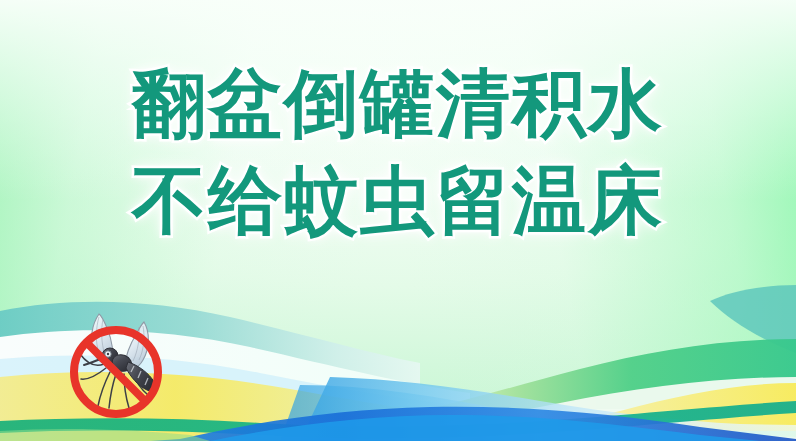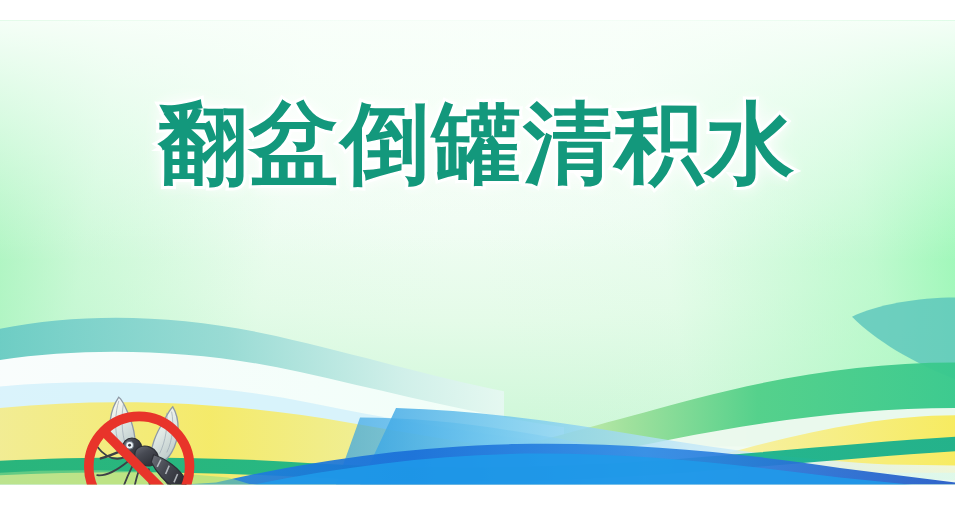--- a/index.html
+++ b/index.html
@@ -5,25 +5,24 @@
 <style>
   html, body {
     margin: 0;
     padding: 0;
     background: #ffffff;
   }
 
   #poster {
     position: relative;
     width: 796px;
-    height: 387px;
+    height: 441px;
     overflow: hidden;
     font-family: "DejaVu Sans", "Liberation Sans", sans-serif;
     background: #eafbee;
-    margin-top: 17px;
   }
 
   
   .bg-base {
     position: absolute;
     inset: 0;
     background:
       radial-gradient(ellipse 120% 90% at 50% 18%,
         #f4fff6 0%,
         #f0fdf3 28%,
@@ -190,20 +189,21 @@
       <path d="M180,158 C260,140 340,128 430,126 C530,124 620,134 700,146 L796,158 L796,160 L150,160 Z" fill="url(#gBlueDeep)" opacity="0.92"></path>
 
       <path d="M210,160 C290,144 370,134 450,134 C540,134 620,144 700,154 L760,160 Z" fill="#1f9bea" opacity="0.85"></path>
 
       <path d="M0,150 C60,146 130,148 190,154 L210,160 L0,160 Z" fill="#8fdc8a" opacity="0.55"></path>
     </svg>
   </div>
 
   <div class="headline">
     <span class="hl-line line1">翻盆倒罐清积水</span>
+    <span class="hl-line line2">不给蚊虫留温床</span>
   </div>
 
   <div class="no-mosquito">
     <svg viewBox="0 0 120 122" xmlns="http://www.w3.org/2000/svg">
       <defs>
         <linearGradient id="wingG" x1="0" y1="0" x2="0.4" y2="1">
           <stop offset="0%" stop-color="#ffffff" stop-opacity="0.92"></stop>
           <stop offset="55%" stop-color="#dde8f1" stop-opacity="0.90"></stop>
           <stop offset="100%" stop-color="#b9c9d8" stop-opacity="0.88"></stop>
         </linearGradient>

